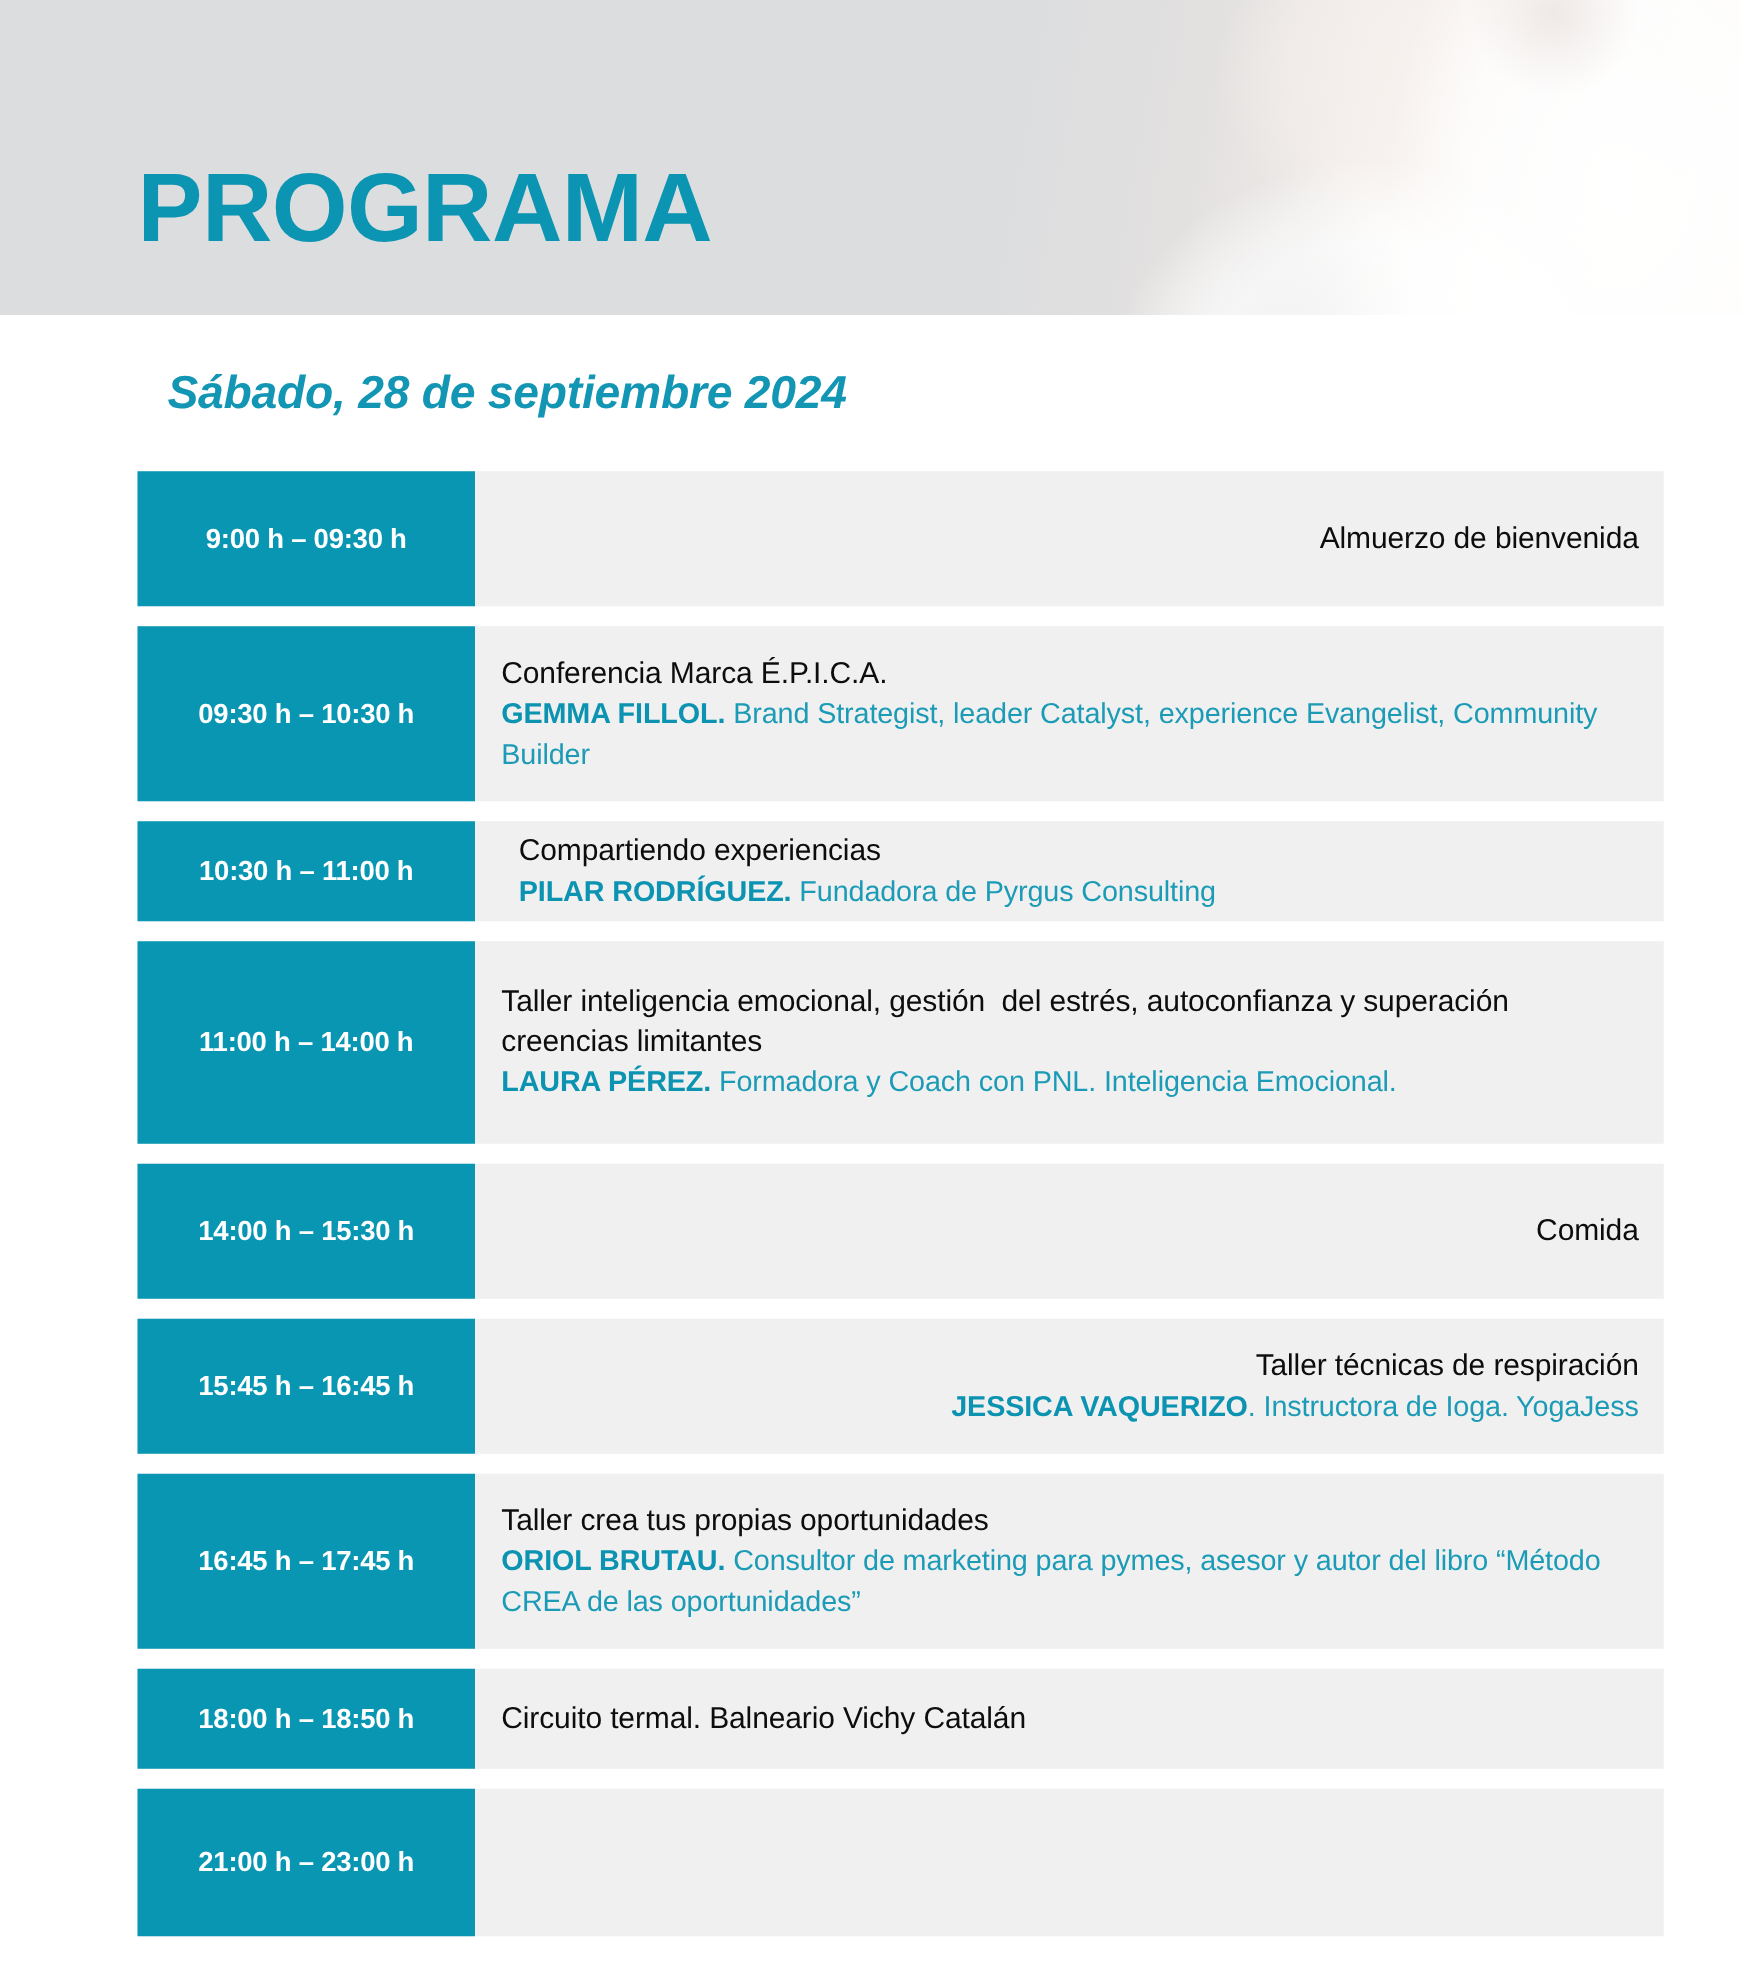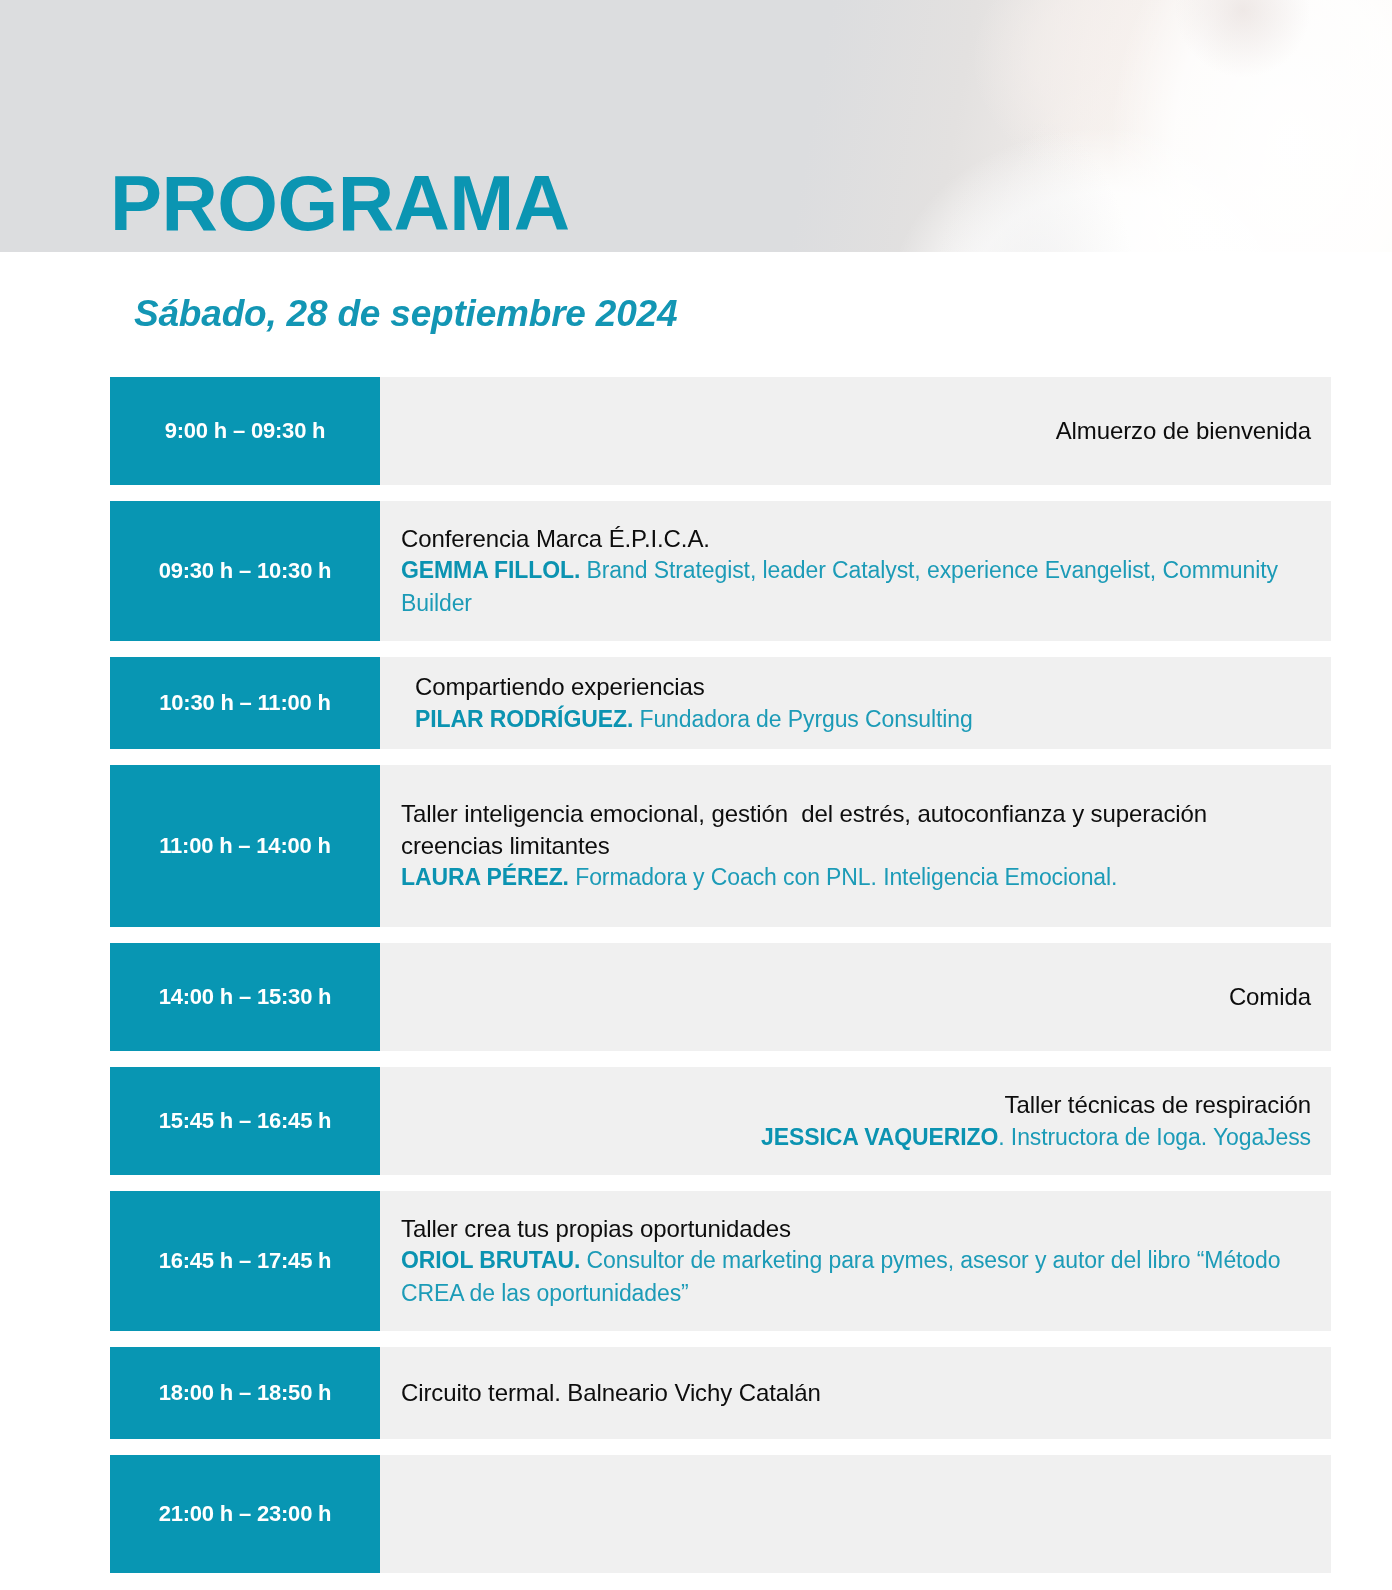--- a/index.html
+++ b/index.html
@@ -40,21 +40,20 @@
   }
   .header-title {
     position: absolute;
     left: 110px;
     top: 127px;
     font-size: 78px;
     font-weight: 700;
     letter-spacing: -0.5px;
     color: #0b95b2;
     line-height: 1;
-    margin-top: 37px;
   }
 
   
   .date-heading {
     position: absolute;
     left: 134px;
     top: 293px;
     font-size: 37px;
     font-weight: 700;
     font-style: italic;
@@ -110,21 +109,21 @@
     letter-spacing: -0.1px;
     white-space: pre-wrap;
   }
   .row-sub b {
     font-weight: 700;
     color: #0b93b1;
   }
   
   .h-108 { height: 108px; text-align: right; }
   .h-140 { height: 140px; }
-  .h-100 { height: 92px; }
+  .h-100 { height: 80px; }
   .h-162 { height: 162px; }
   .h-118 { height: 118px; }
   .indent .row-body { padding-left: 35px; }
 </style>
 </head>
 <body>
 
 <div class="header">
   <div class="header-photo"></div>
   <div class="header-title">PROGRAMA</div>

